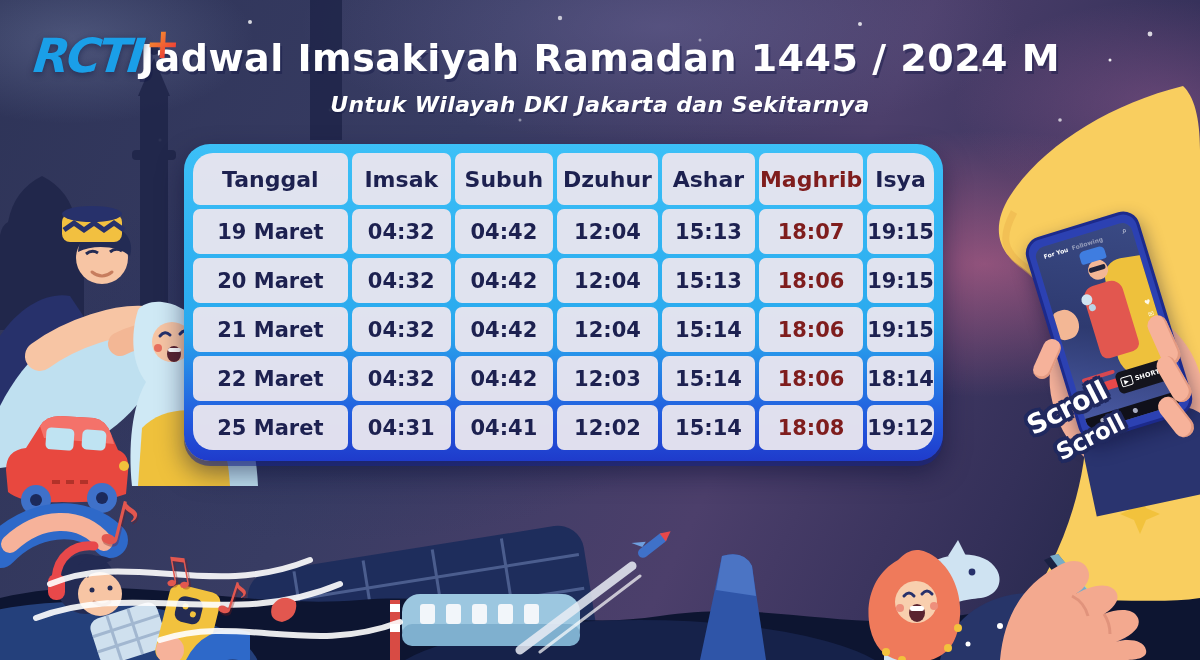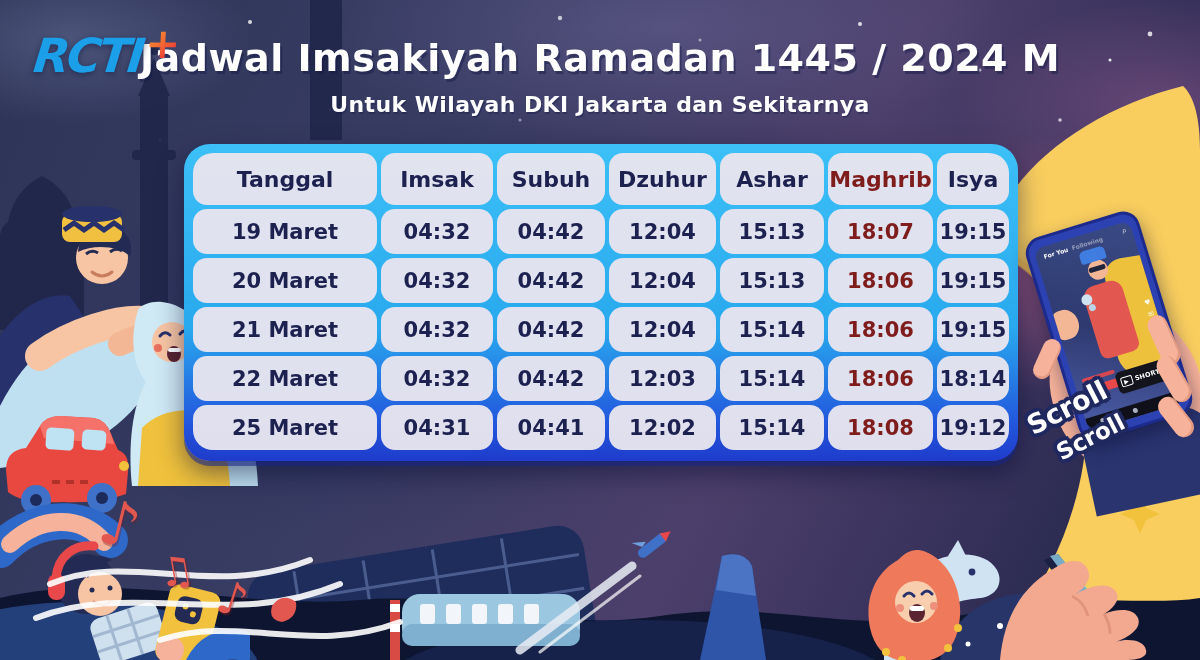--- a/index.html
+++ b/index.html
@@ -23,30 +23,30 @@
           color:#1a9fe8; text-shadow:0 2px 6px rgba(10,20,60,.5); }
   .logo .plus { display:inline-block; transform:translateY(-14px) skewX(3deg);
           font-style:normal; font-size:42px; letter-spacing:0; margin-left:2px;
           background:linear-gradient(135deg,#f59b2d 20%,#ef4136 70%);
           -webkit-background-clip:text; background-clip:text; color:transparent; text-shadow:none; }
   .title { left:0; top:36px; width:1200px; text-align:center; z-index:8;
            font-size:38px; font-weight:800; color:#fff; letter-spacing:.5px;
            text-shadow:2px 3px 0 rgba(20,25,70,.45); }
   .subtitle { left:0; top:92px; width:1200px; text-align:center; z-index:8;
            font-size:22px; font-weight:700; color:#fff; letter-spacing:.4px;
-           text-shadow:1px 2px 0 rgba(20,25,70,.4); }
+           text-shadow:1px 2px 0 rgba(20,25,70,.4);font-style:italic; }
 
   
-  .frame { left:184px; top:144px; width:834px; z-index:6;
+  .frame { left:184px; top:144px; width:759px; z-index:6;
            border-radius:26px; padding:5px 5px 7px;
            background:linear-gradient(180deg,#3cc0f7 0%,#29a9ee 58%,#2257dd 88%,#1f3bcb 100%);
            box-shadow:0 5px 0 rgba(24,38,140,.55), 0 12px 26px rgba(8,12,50,.5); }
   table { width:100%; border-collapse:separate; border-spacing:4px; }
   th,td { background:rgba(230,228,238,.97); text-align:center; vertical-align:middle;
-          color:#1d2150; border-radius:14px; }
+          color:#1d2150; border-radius:7px; }
   th { height:52px; font-size:22px; font-weight:800; }
   td { height:45px; font-size:21px; font-weight:800; }
   thead th:first-child { border-top-left-radius:20px; }
   thead th:last-child  { border-top-right-radius:20px; }
   tbody tr:last-child td:first-child { border-bottom-left-radius:20px; }
   tbody tr:last-child td:last-child  { border-bottom-right-radius:20px; }
   .maghrib { color:#7f1d1d; }
 
   
   .phone-zone { left:1008px; top:218px; width:192px; height:260px; z-index:7; }

